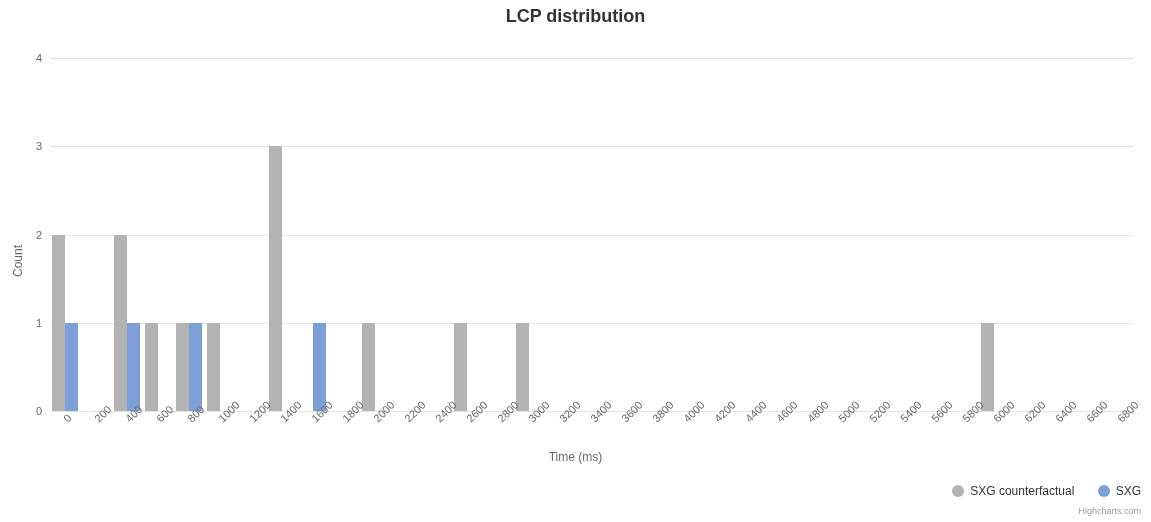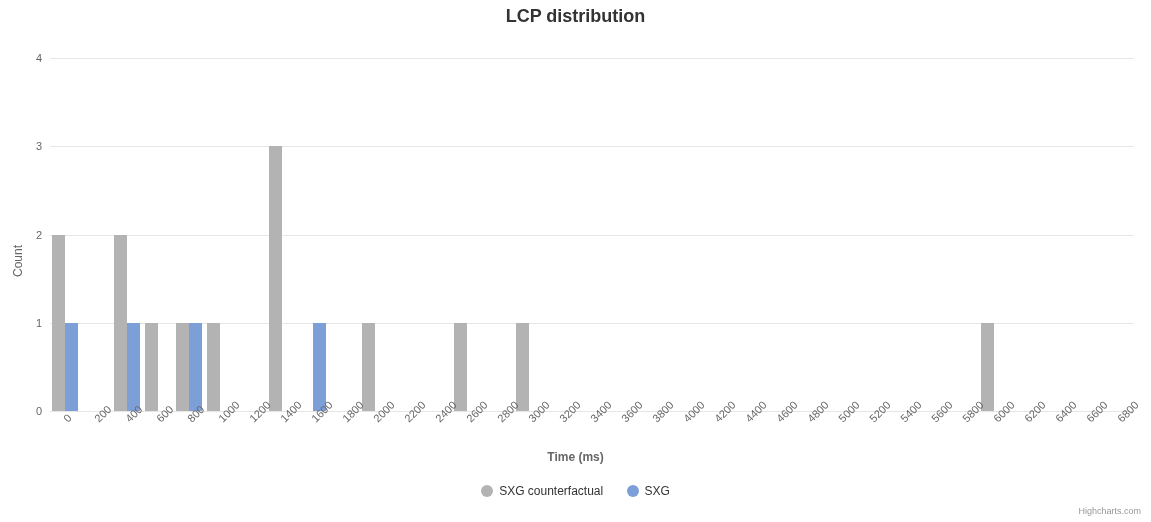--- a/index.html
+++ b/index.html
@@ -1,29 +1,29 @@
 <!DOCTYPE html>
 <html><head>
 <meta charset="utf-8">
 <style>
   html, body { margin:0; padding:0; font-family:"Lucida Grande","Lucida Sans Unicode",Arial,Helvetica,sans-serif; color:#333; }
   .chart-wrap { position:relative; width:1151px; height:522px; }
   .title { position:absolute; left:0; right:0; top:6px; text-align:center; font-size:18px; color:#333;font-weight:bold; }
   .ylabel { position:absolute; left:2px; top:50%; transform:translateY(-50%) rotate(-90deg); transform-origin:center; font-size:12px; color:#666; }
-  .xlabel { position:absolute; left:0; right:0; bottom:58px; text-align:center; font-size:12px; color:#666;font-weight:bold; }
+  .xlabel { position:absolute; left:0; right:0; bottom:58px; text-align:center; font-size:12px; color:#666; }
   .plot { position:absolute; left:50px; top:58px; width:1084px; height:353px; border-bottom:1px solid #ccd6eb; }
   .grid-line { position:absolute; left:0; right:0; border-top:1px solid #e6e6e6; }
   .ytick { position:absolute; right:100%; margin-right:8px; font-size:11px; color:#666; transform:translateY(-50%); }
   .bars { position:absolute; inset:0; }
   .bar { position:absolute; bottom:0; }
   .bar.cf { background:#b3b3b3; }
   .bar.sxg { background:#7c9fd8; }
   .xticks { position:absolute; left:50px; width:1084px; top:416px; height:40px; }
   .xtick { position:absolute; top:0; font-size:11px; color:#666; transform:rotate(-45deg); transform-origin:top left; white-space:nowrap; }
-  .legend { position:absolute; left:0; right:0; bottom:22px; text-align:center; font-size:12px; color:#333; }
+  .legend { position:absolute; left:0; right:0; bottom:22px; text-align:right; font-size:12px; color:#333; }
   .legend .item { display:inline-flex; align-items:center; margin:0 10px; }
   .swatch { width:12px; height:12px; border-radius:6px; display:inline-block; margin-right:6px; }
   .credit { position:absolute; right:10px; bottom:6px; font-size:9px; color:#999; }
 </style>
 </head>
 <body>
 
 <div class="chart-wrap">
   <div class="title">LCP distribution</div>
   <div class="ylabel">Count</div>

